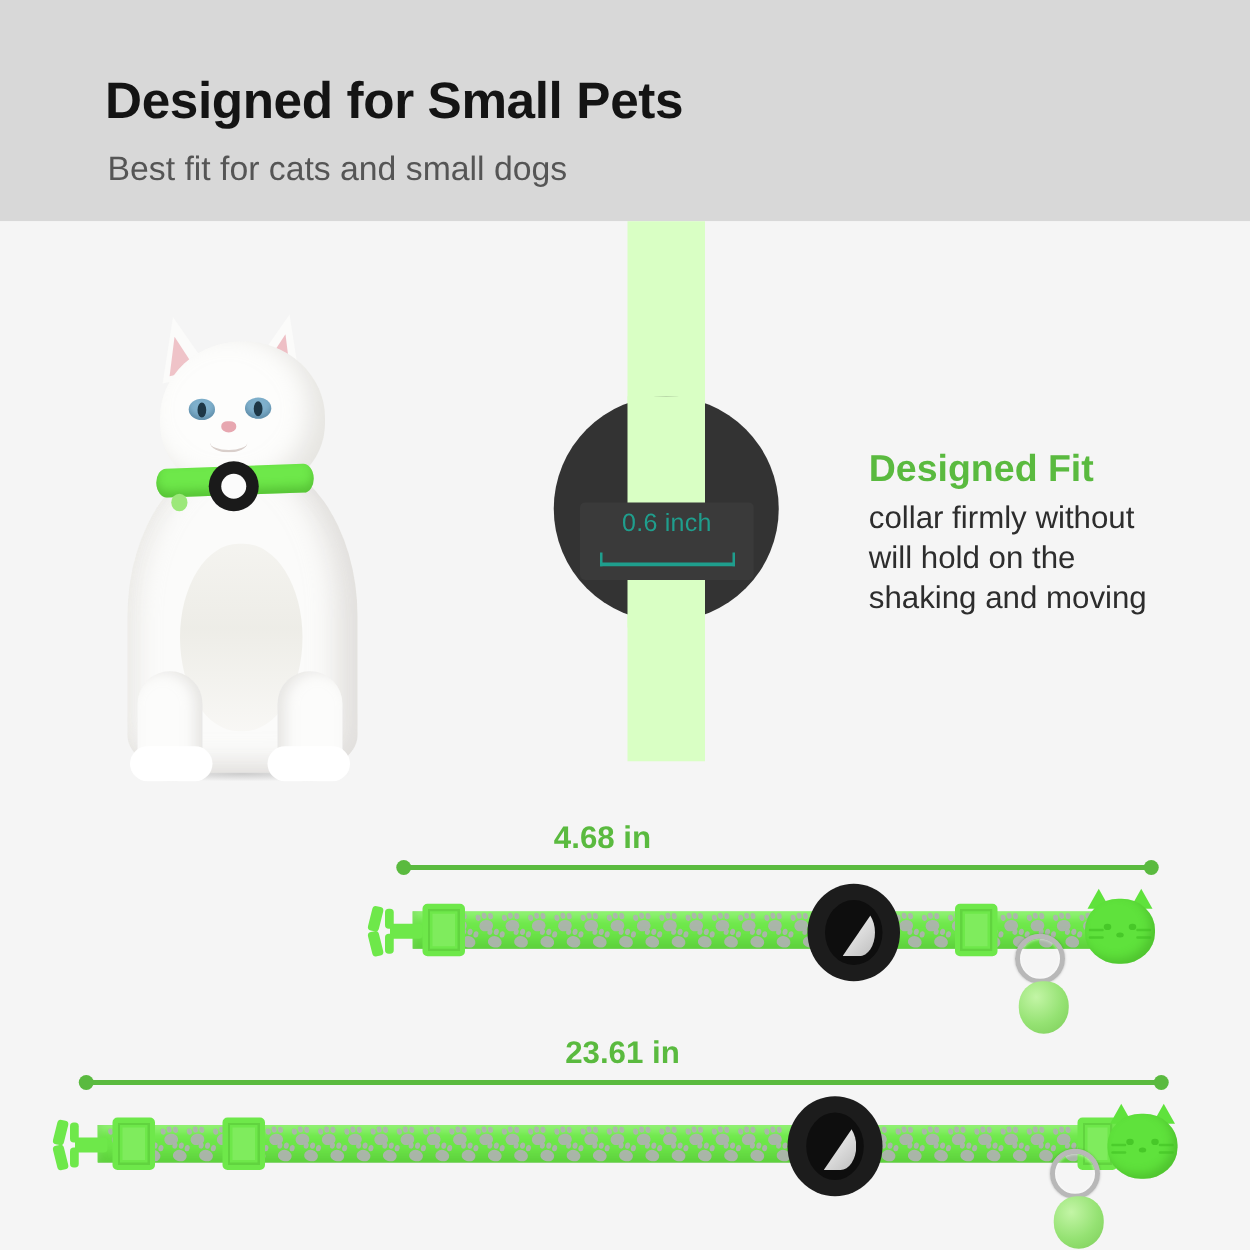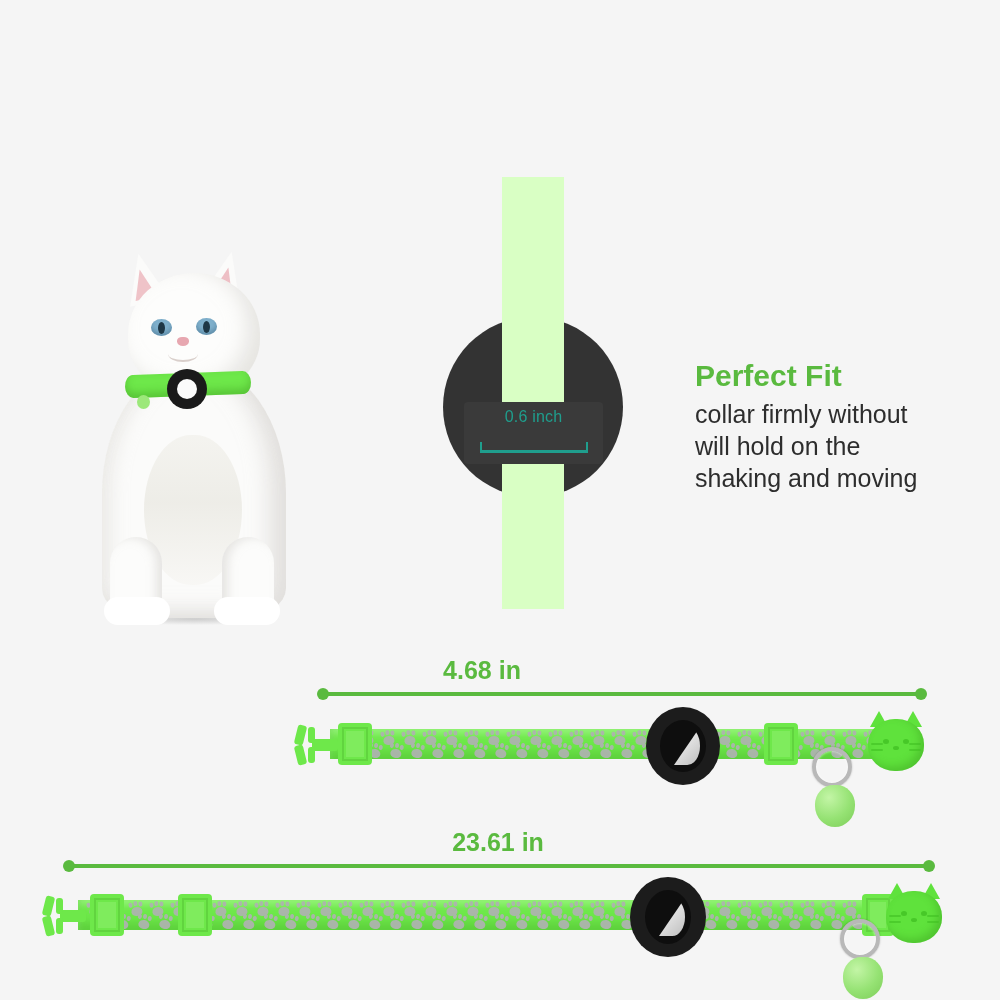--- a/index.html
+++ b/index.html
@@ -49,21 +49,21 @@
   #holder-strap-gap-b {
     position: absolute; left: 59px; top: 145px; width: 62px; height: 40px;
     background: #d9ffc4;
   }
   #holder-band {
     position: absolute; left: 21px; top: 85px; width: 139px; height: 62px;
     background: #3a3a3a; border-radius: 4px;
   }
   #measure-label {
     position: absolute; left: 0; top: 6px; width: 139px;
-    text-align: center; font-size: 16px; color: #1f9e8d; letter-spacing: 0.2px;
+    text-align: center; font-size: 20px; color: #1f9e8d; letter-spacing: 0.2px;
   }
   #measure-bracket {
     position: absolute; left: 16px; top: 40px; width: 108px; height: 11px;
     border: 2px solid #1f9e8d; border-top: none;
     border-bottom-width: 3px;
   }
 
   
   #fit-block { position: absolute; left: 695px; top: 182px; width: 270px; }
   #fit-title {
@@ -209,37 +209,41 @@
   }
   .catface-ear { position: absolute; width: 0; height: 0; }
   .cf-dot { position: absolute; background: #3fbf22; border-radius: 50%; opacity: 0.75; }
   .cf-line { position: absolute; background: #3fbf22; opacity: 0.6; height: 2px; border-radius: 1px; }
 </style>
 </head>
 <body>
 
 <div id="page">
 
+  <div id="header">
+    <div id="header-title">Designed for Small Pets</div>
+    <div id="header-sub">Best fit for cats and small dogs</div>
+  </div>
 
   <div id="main">
 
     <div id="strap"></div>
 
     <div id="holder-wrap">
       <div id="holder-circle"></div>
       <div id="holder-strap-gap"></div>
       <div id="holder-strap-gap-b"></div>
       <div id="holder-band">
         <div id="measure-label">0.6 inch</div>
         <div id="measure-bracket"></div>
       </div>
     </div>
 
     <div id="fit-block">
-      <div id="fit-title">Perfect Fit</div>
+      <div id="fit-title">Designed Fit</div>
       <div class="fit-line">collar firmly without</div>
       <div class="fit-line">will hold on the</div>
       <div class="fit-line">shaking and moving</div>
     </div>
 
     <div id="cat">
       <div class="cat-part" id="cat-shadow"></div>
       <div class="cat-part cat-ear" id="cat-ear-l"></div>
       <div class="cat-part cat-ear" id="cat-ear-r"></div>
       <div class="cat-part cat-ear" id="cat-ear-li"></div>

